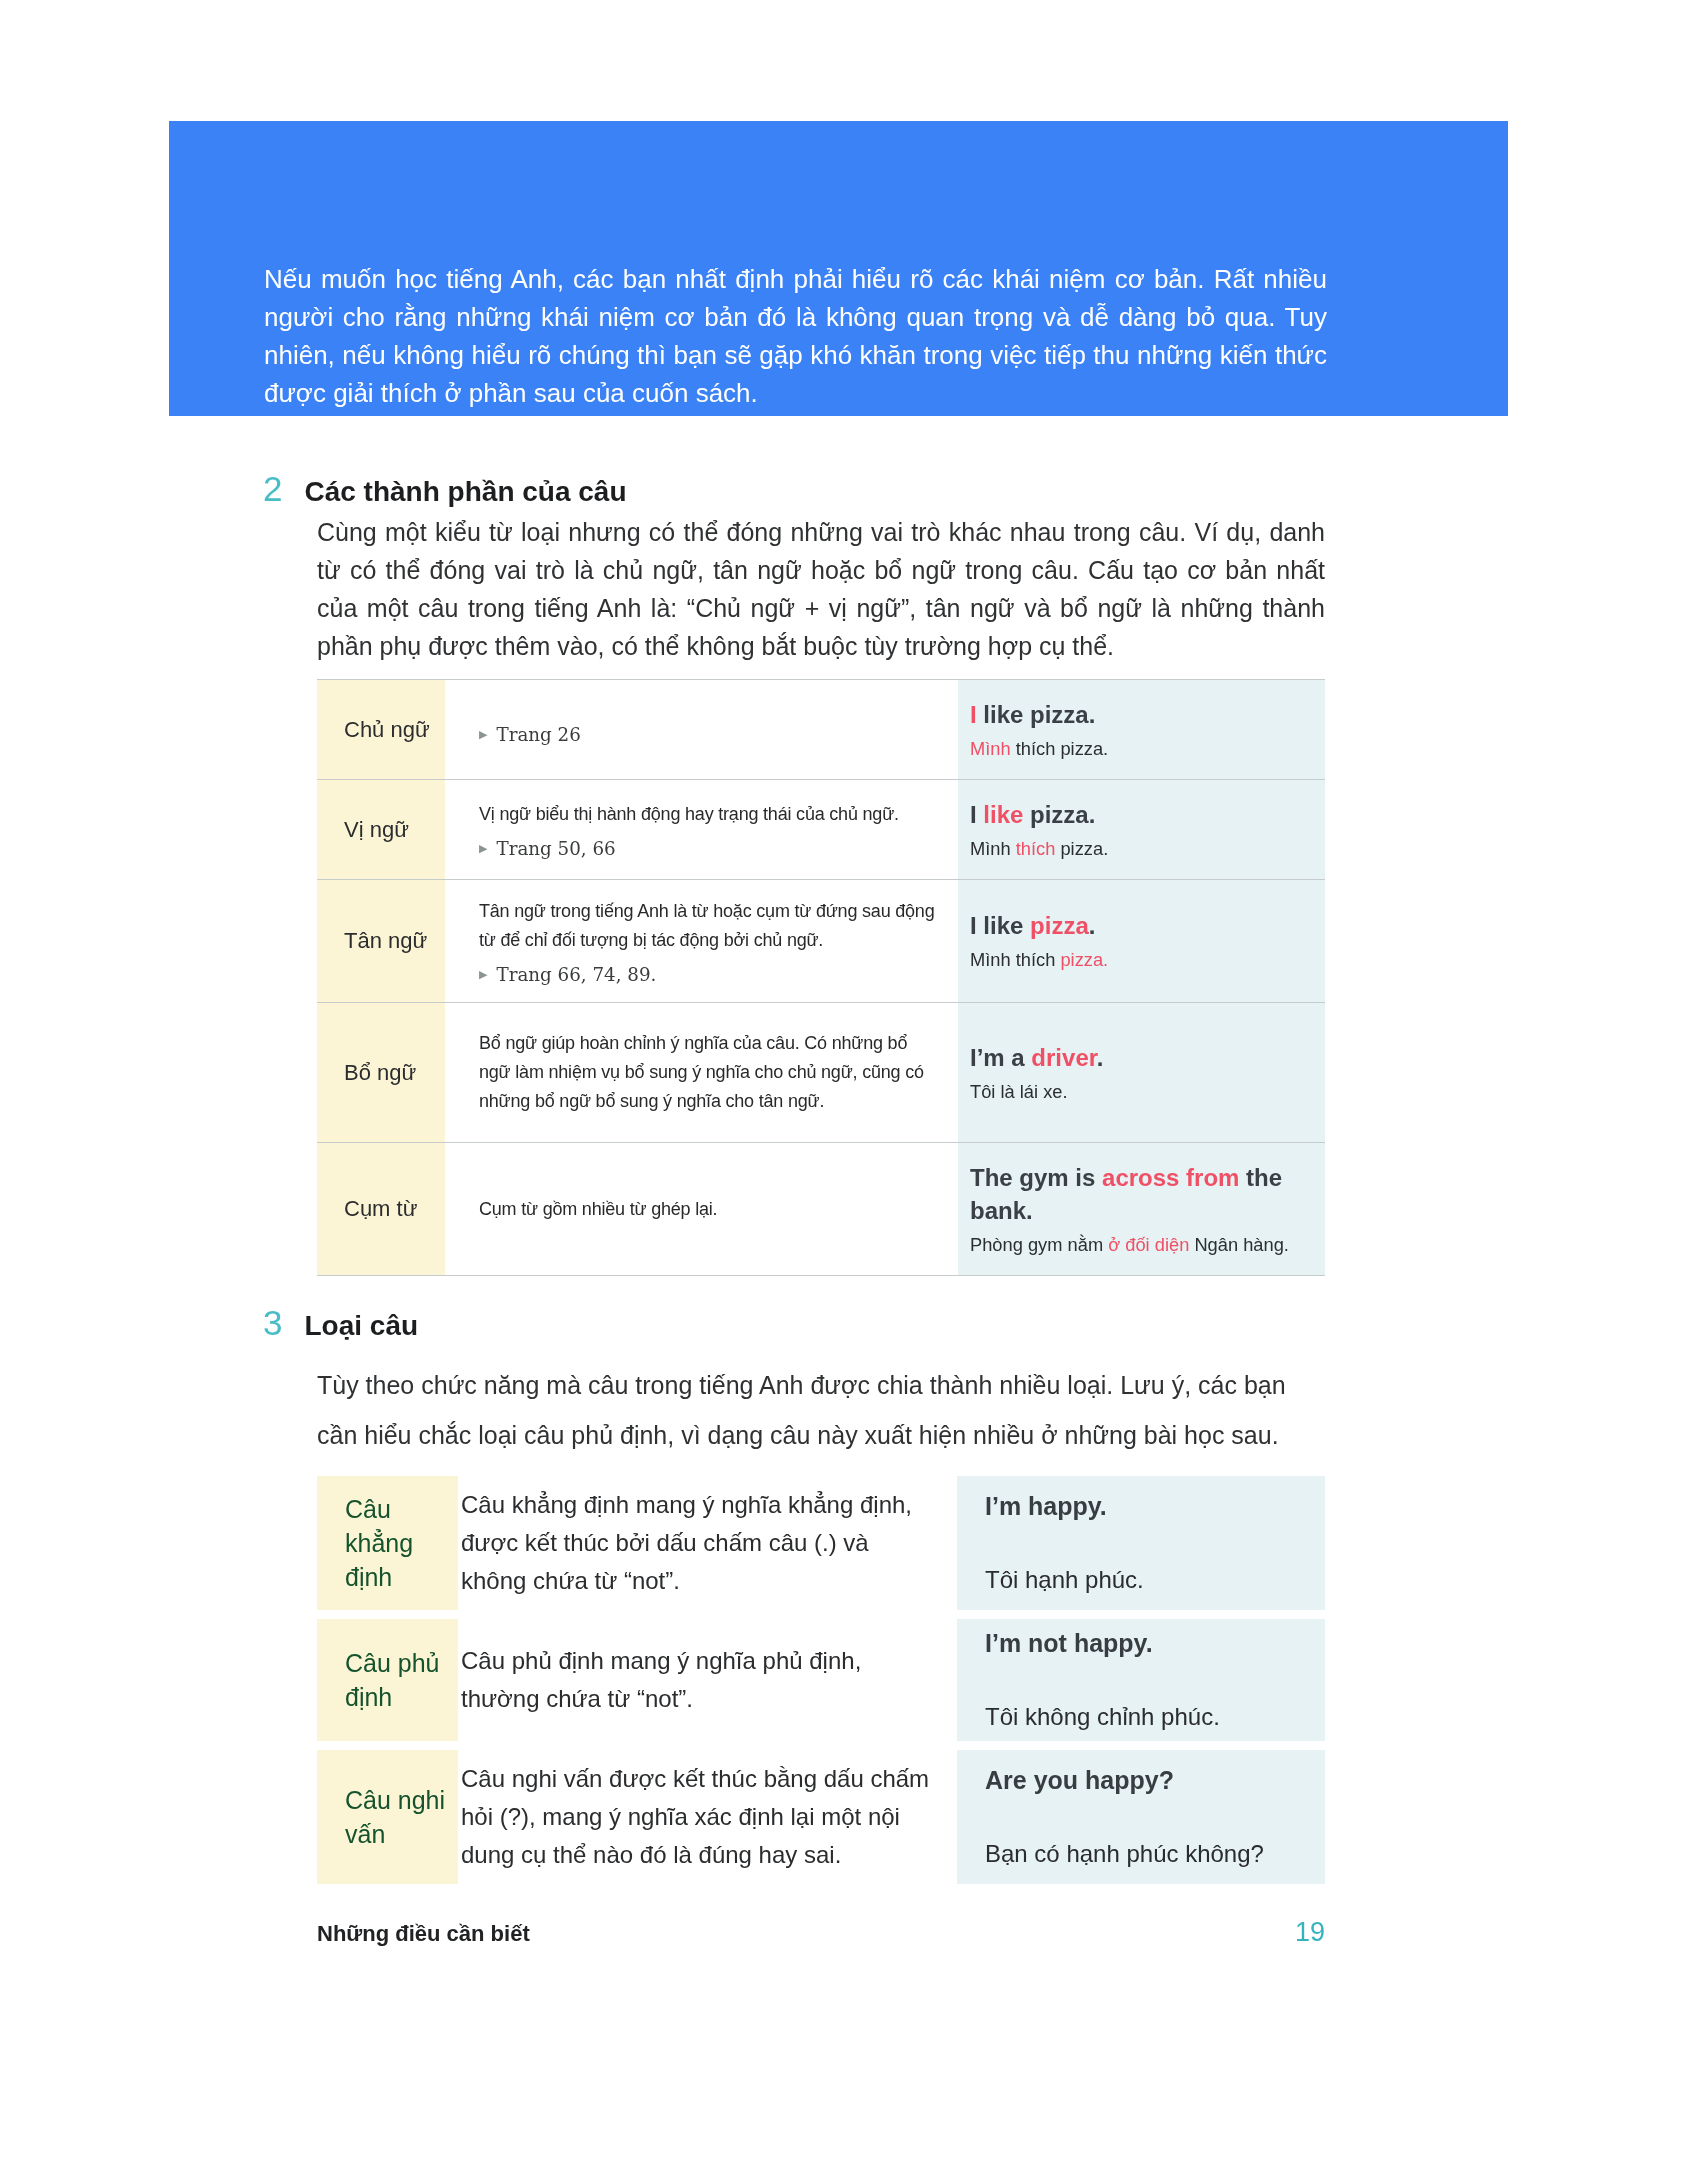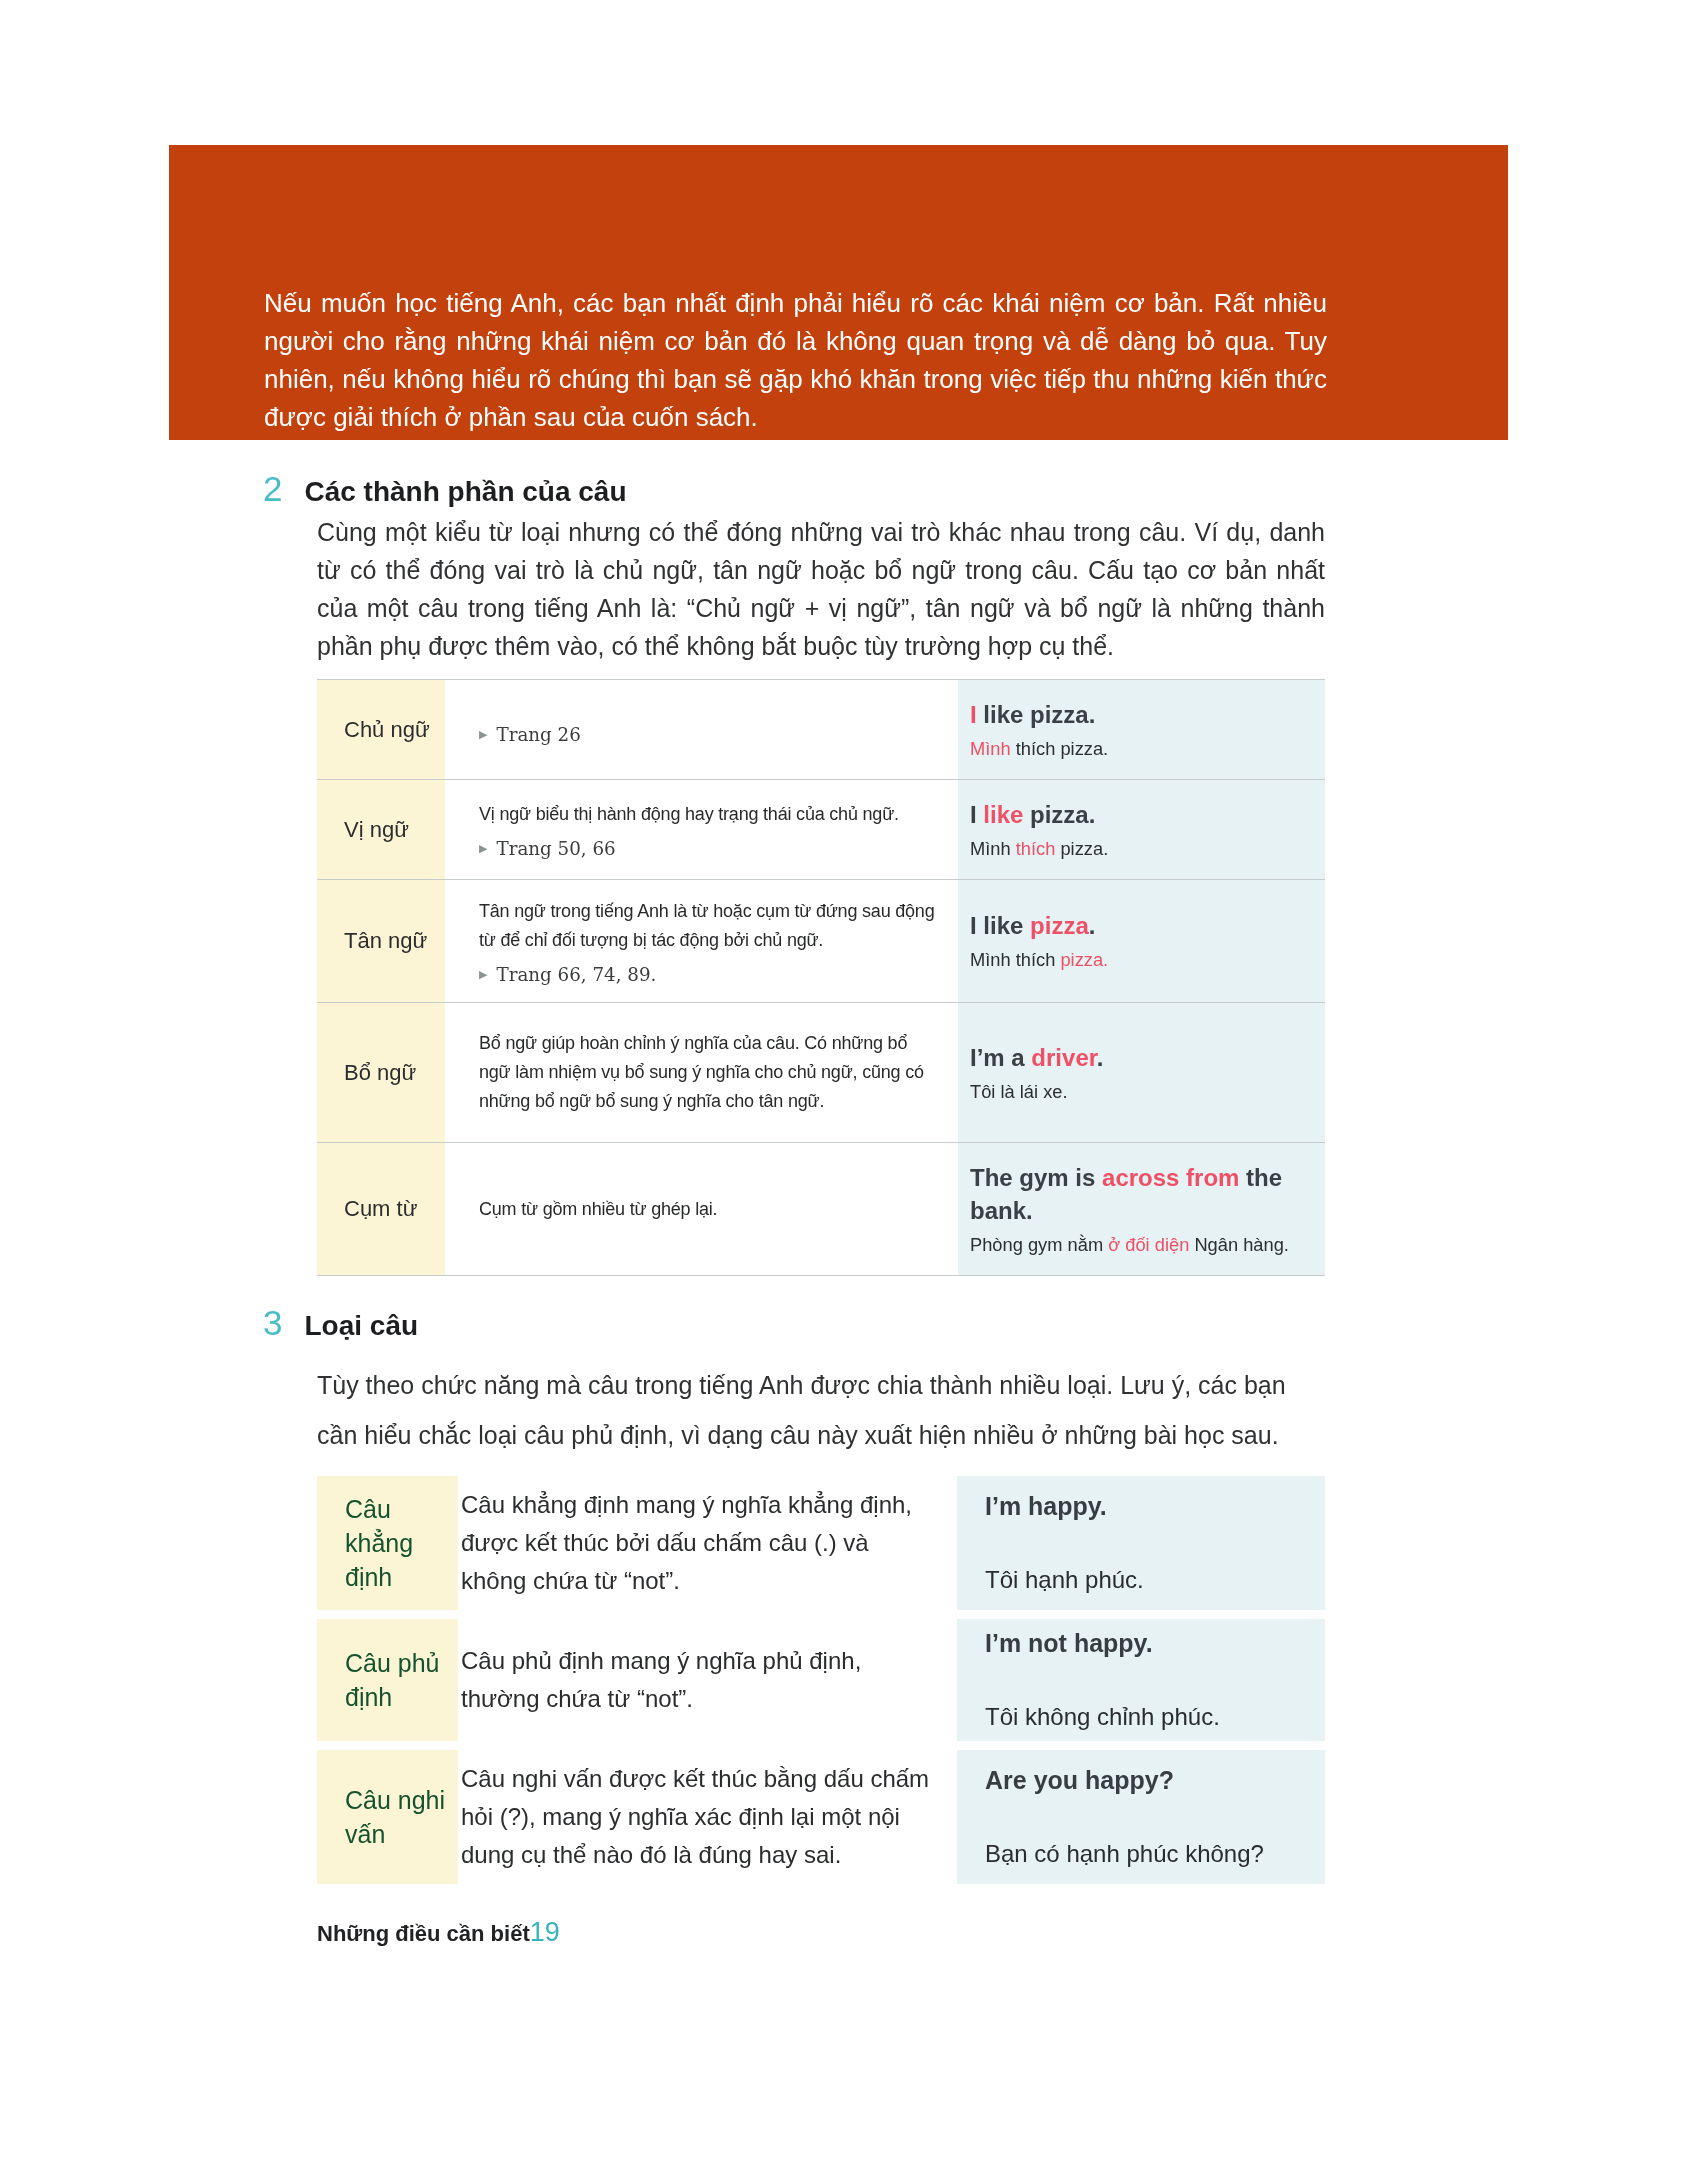--- a/index.html
+++ b/index.html
@@ -3,22 +3,22 @@
 <meta charset="utf-8">
 <style>
   html,body { margin:0; padding:0; background:#ffffff; }
   .page {
     position:relative; width:1683px; height:2178px; background:#ffffff;
     font-family:"Liberation Sans", sans-serif; color:#2b2d2f; overflow:hidden;
   }
 
   
   .banner {
-    position:absolute; left:169px; top:145px; width:1339px; height:295px;
-    background:#c2410c;
+    position:absolute; left:169px; top:121px; width:1339px; height:295px;
+    background:#3b82f6;
   }
   .banner-text {
     position:absolute; left:95px; top:139px; width:1063px;
     color:#ffffff; font-size:26px; line-height:38px; text-align:justify;
   }
 
   
   .sec-head { position:absolute; display:flex; align-items:baseline; gap:22px; }
   .sec-num  { font-size:35px; color:#48bdc6; }
   .sec-title{ font-size:28px; font-weight:bold; color:#1c1e20; }
@@ -77,21 +77,21 @@
     background:#e6f2f4; display:flex; flex-direction:column; justify-content:center;
     padding:10px 16px 10px 28px;
     gap:36px;
   }
   .t2-ex-en { font-size:25px; font-weight:bold; color:#383d42; }
   .t2-ex-vi { margin-top:9px; font-size:24px; color:#2a2c2e; }
 
   
   .footer {
     position:absolute; left:317px; top:1917px; width:1008px;
-    display:flex; justify-content:flex-start; align-items:baseline; 
+    display:flex; justify-content:space-between; align-items:baseline; 
   }
   .footer-label { font-size:22px; font-weight:bold; color:#202224; }
   .footer-num   { font-size:27px; color:#35b4be; }
 </style>
 </head>
 <body>
 
 <div class="page">
 
   <div class="banner">

